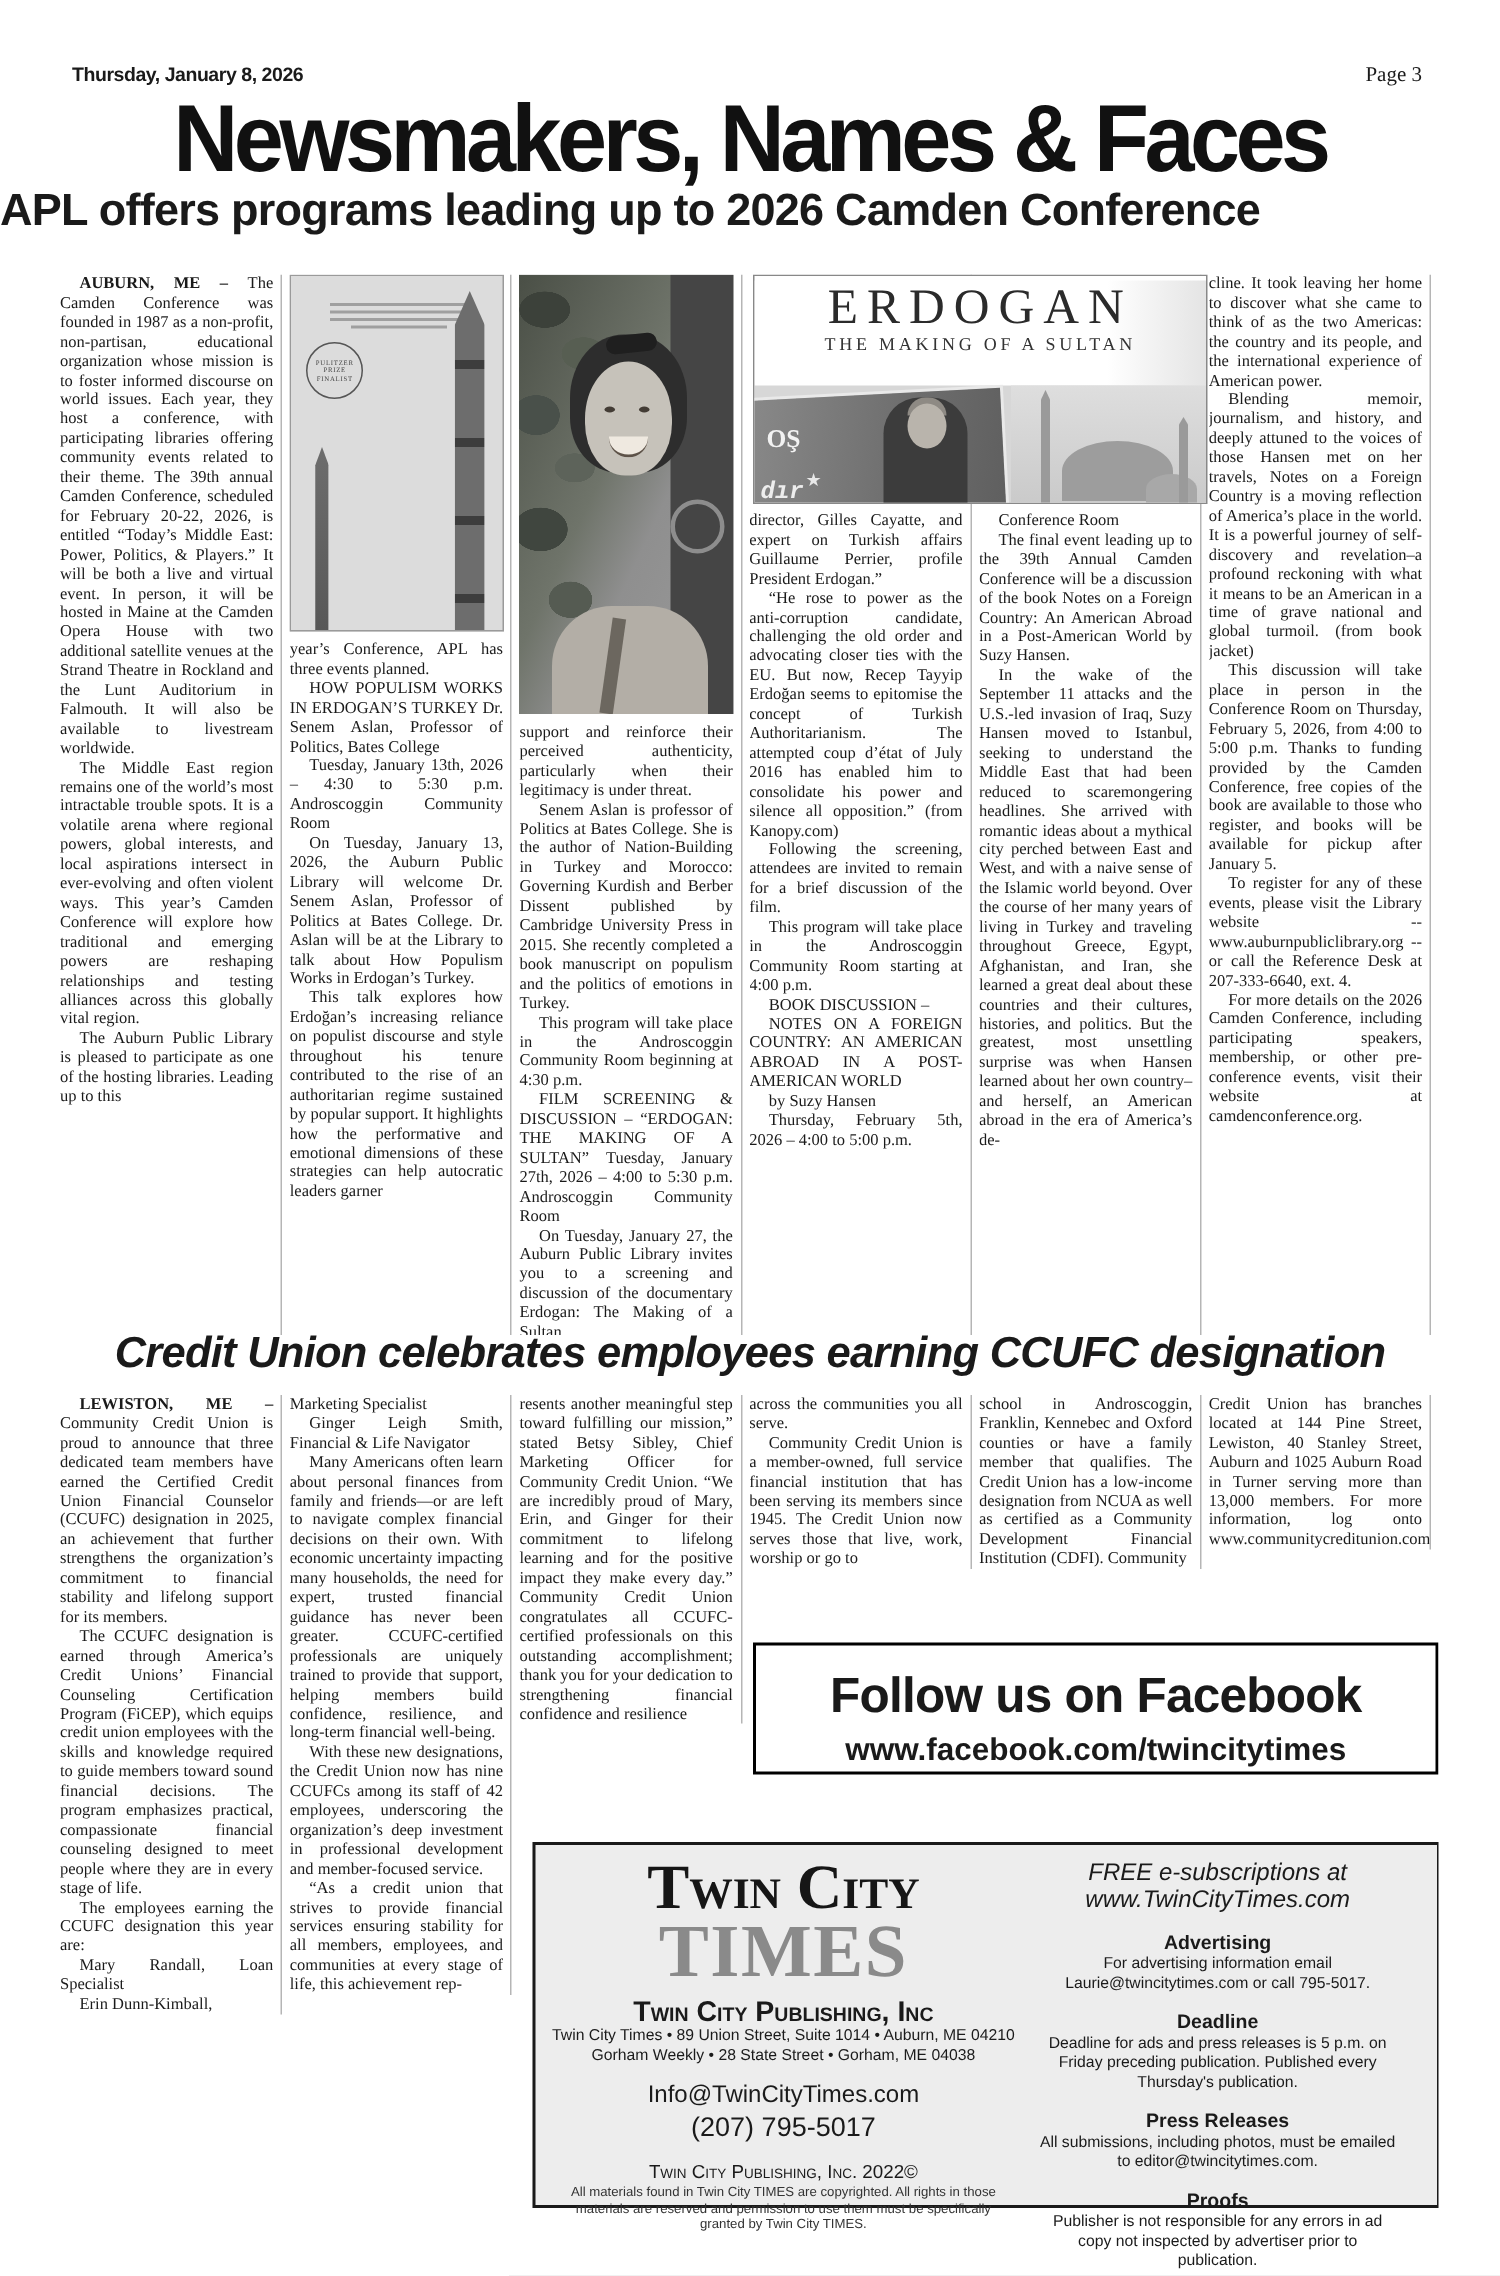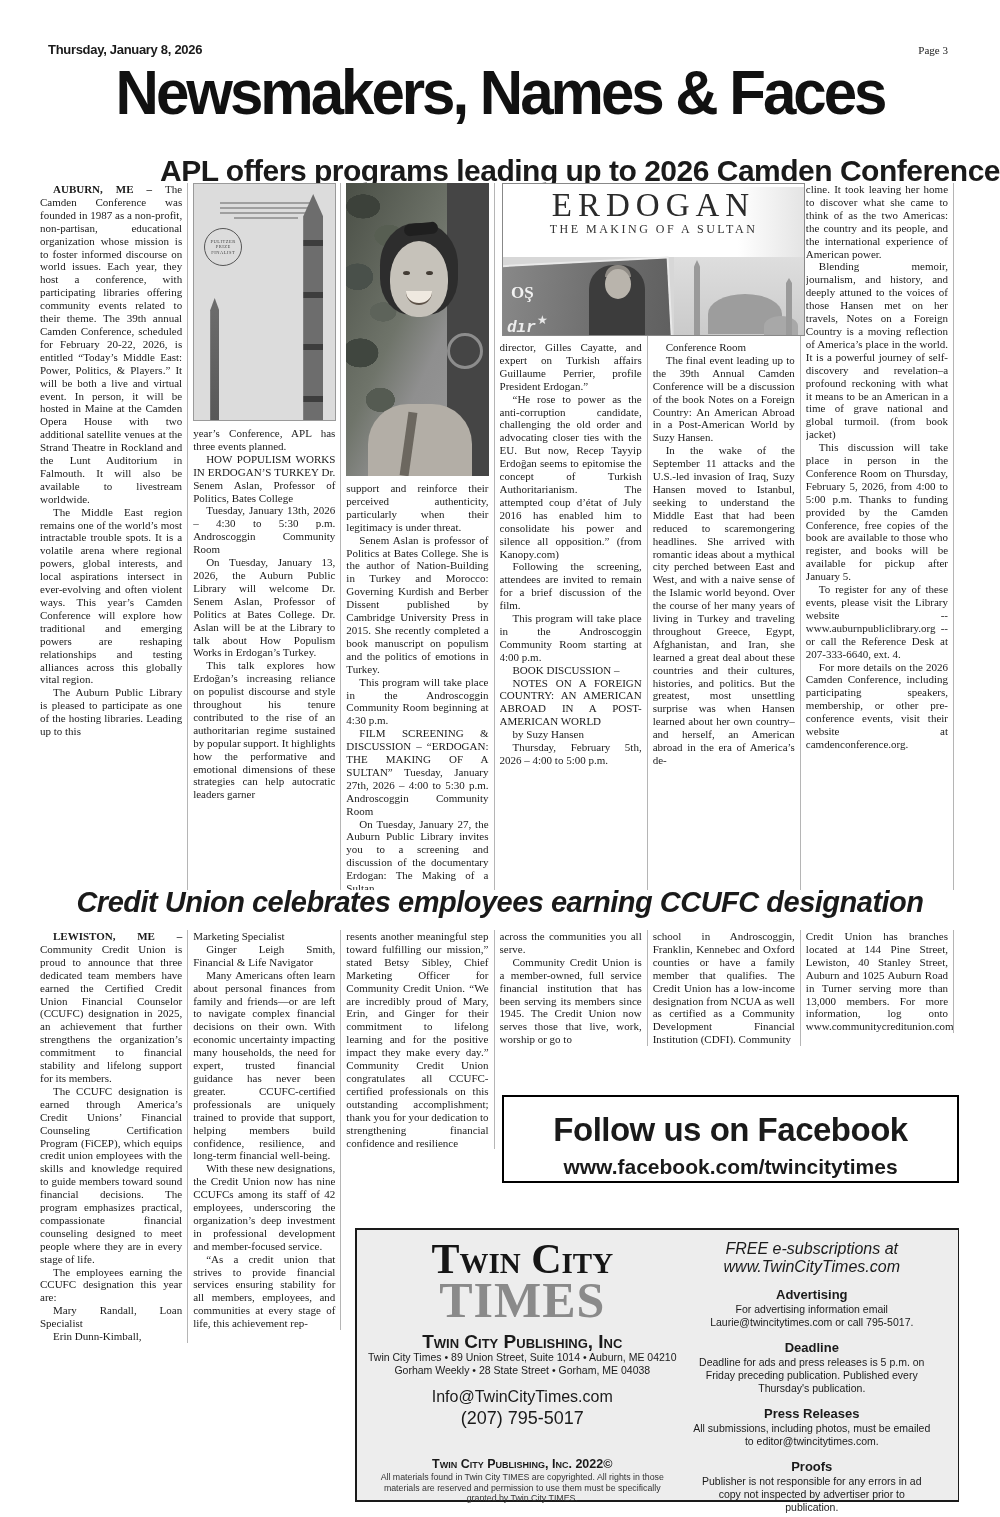--- a/index.html
+++ b/index.html
@@ -2,26 +2,26 @@
 <html><head>
 <meta charset="utf-8">
 <style>
   html,body{margin:0;padding:0;background:#e8e8e8;}
   .page{position:relative;width:1000px;height:1517px;background:#ffffff;margin:0 auto;
         font-family:"Liberation Serif",serif;color:#1a1a1a;overflow:hidden;}
 
   
   .hdr{position:absolute;top:42px;left:48px;right:52px;display:flex;justify-content:space-between;align-items:baseline;}
   .hdr-date{font-family:"Liberation Sans",sans-serif;font-size:13px;font-weight:600;letter-spacing:-0.3px;}
-  .hdr-page{font-family:"Liberation Serif",serif;font-size:11px;}
+  .hdr-page{font-family:"Liberation Serif",serif;font-size:14px;}
 
   .masthead{position:absolute;top:58px;left:0;width:100%;text-align:center;
             font-family:"Liberation Sans",sans-serif;font-weight:800;font-size:60px;
             letter-spacing:-3px;transform:scaleY(1.06);color:#111;}
-  .a1-head{position:absolute;top:154px;left:0;width:100%;text-align:right;
+  .a1-head{position:absolute;top:124px;left:0;width:100%;text-align:left;
            font-family:"Liberation Sans",sans-serif;font-weight:bold;font-size:30px;letter-spacing:-0.5px;}
   .a2-head{position:absolute;top:886px;left:0;width:100%;text-align:center;
            font-family:"Liberation Sans",sans-serif;font-weight:bold;font-style:italic;font-size:29px;letter-spacing:-0.5px;}
 
   
   .body1{position:absolute;top:183px;left:40px;width:919px;height:707px;display:flex;overflow:hidden;}
   .body2{position:absolute;top:930px;left:40px;width:919px;height:585px;display:flex;align-items:flex-start;overflow:hidden;}
   .col{width:149px;box-sizing:border-box;padding-right:5px;border-right:1px solid #b5b5b5;margin-right:5px;overflow:hidden;}
   .col:last-child{border-right:none;margin-right:0;padding-right:0;}
   .body2 .col{max-height:585px;}
@@ -92,31 +92,31 @@
   .erd-min1{right:104px;height:80px;}
   .erd-min2{right:12px;height:62px;}
 
   
   .fbbox{position:absolute;left:462px;top:165px;width:457px;height:88px;border:2px solid #000;box-sizing:border-box;
          text-align:center;background:#fff;font-family:"Liberation Sans",sans-serif;}
   .fb-t{font-size:33px;font-weight:bold;letter-spacing:-0.5px;margin-top:14px;}
   .fb-u{font-size:21px;font-weight:bold;margin-top:6px;}
 
   
-  .adbox{position:absolute;left:315px;top:298px;width:605px;height:274px;border:2px solid #1a1a1a;box-sizing:border-box;
+  .adbox{position:absolute;left:315px;top:298px;width:605px;height:244px;border:2px solid #1a1a1a;box-sizing:border-box;
          background:#ededed;display:flex;font-family:"Liberation Sans",sans-serif;}
   .ad-l{width:55%;text-align:center;padding-top:10px;box-sizing:border-box;}
   .ad-r{width:45%;text-align:center;padding:10px 26px 0 4px;box-sizing:border-box;}
   .tct1{font-family:"Liberation Serif",serif;font-variant:small-caps;font-weight:bold;font-size:42px;line-height:38px;color:#161616;}
   .tct2{font-family:"Liberation Serif",serif;font-weight:bold;font-size:50px;line-height:44px;letter-spacing:1px;color:#8a8a8a;}
   .ad-pub{font-variant:small-caps;font-weight:bold;font-size:19px;margin-top:10px;line-height:19px;}
   .ad-addr{font-size:10.5px;line-height:12.5px;}
   .ad-email{font-size:16px;margin-top:12px;}
   .ad-phone{font-size:18px;margin-top:2px;}
-  .ad-cr{font-variant:small-caps;font-weight:bold;font-size:12.5px;margin-top:28px;}
+  .ad-cr{font-variant:small-caps;font-weight:normal;font-size:12.5px;margin-top:12px;}
   .ad-fine{font-size:8.8px;line-height:10.5px;color:#333;max-width:300px;margin:1px auto 0;}
   .ad-free{font-style:italic;font-size:16px;line-height:18px;}
   .ad-sec-h{font-weight:bold;font-size:13px;margin-top:11px;}
   .ad-sec-b{font-size:10.5px;line-height:13px;max-width:250px;margin:1px auto 0;}
 </style>
 </head>
 <body>
 
 <div class="page">
 

